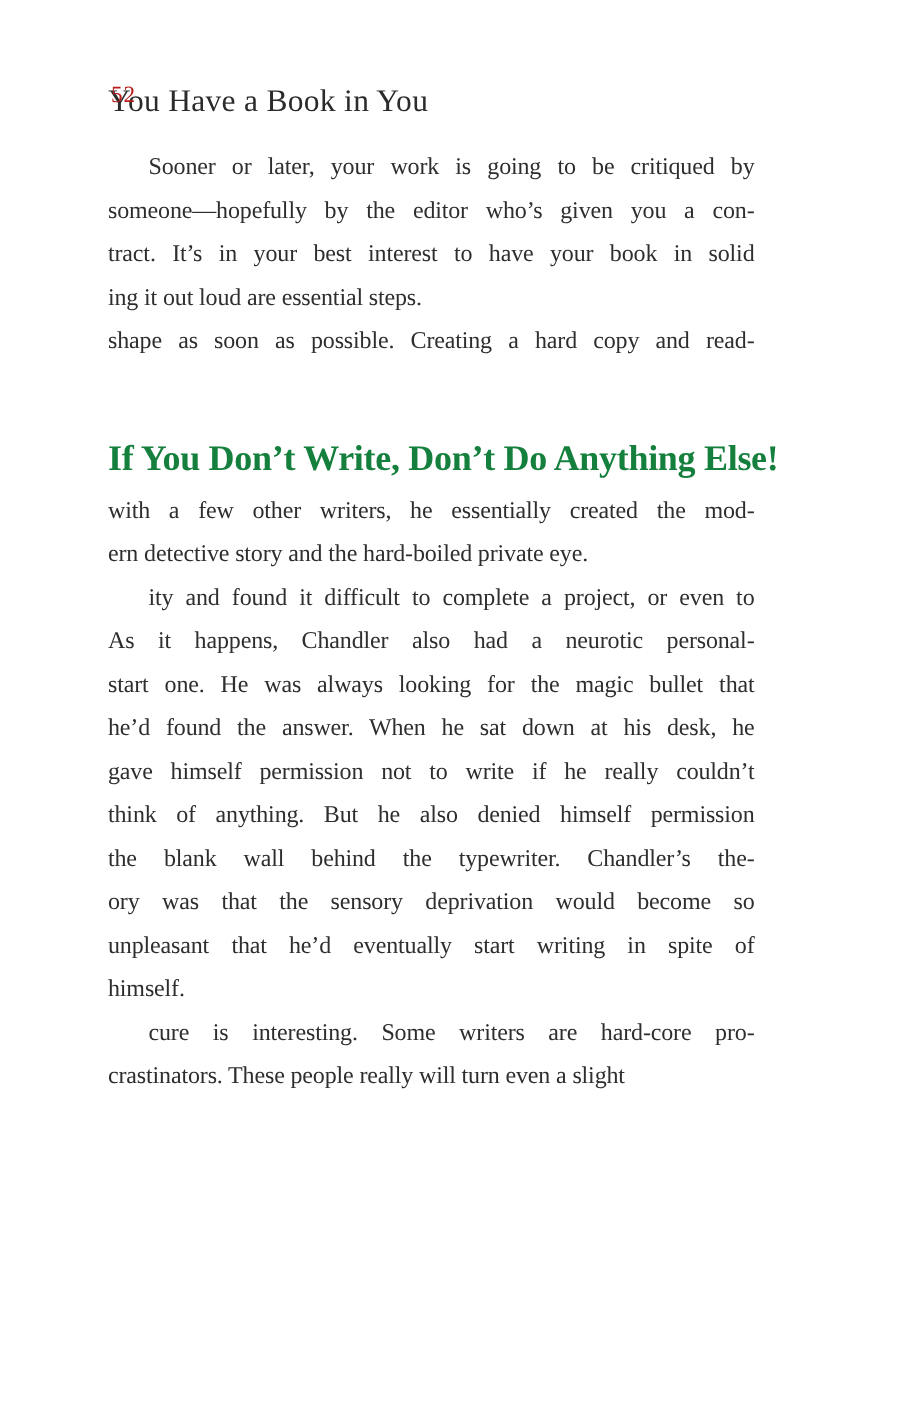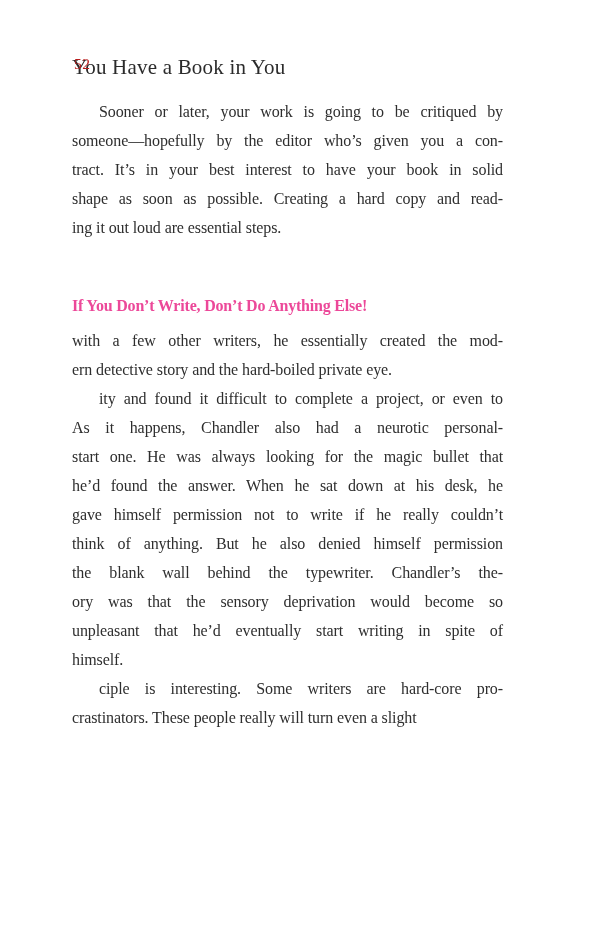--- a/index.html
+++ b/index.html
@@ -43,25 +43,25 @@
     top: 97px;
     left: 72px;
     width: 431px;
     font-size: 16px;
     line-height: 29px;
     letter-spacing: -0.1px;
     color: #2e2e2e;
   }
   .section-heading {
     font-weight: 700;
-    font-size: 16px;
+    font-size: 24px;
     line-height: 26px;
     margin: 51px 0 7px 0;
     letter-spacing: -0.2px;
-    color: #ec4899;
+    color: #15803d;
     white-space: nowrap;
   }
   .para {
     margin: 0;
   }
   .line {
     text-align: justify;
     text-align-last: justify;
     white-space: normal;
   }
@@ -78,38 +78,38 @@
 <div class="page">
   <div class="running-head">
     <span class="page-num">52</span>
     <span class="head-title">You Have a Book in You</span>
   </div>
   <div class="body-text" id="body-text">
       <div class="para indented">
         <div class="line">Sooner or later, your work is going to be critiqued by</div>
         <div class="line">someone—hopefully by the editor who’s given you a con-</div>
         <div class="line">tract. It’s in your best interest to have your book in solid</div>
+        <div class="line last-line">ing it out loud are essential steps.</div>
         <div class="line">shape as soon as possible. Creating a hard copy and read-</div>
-        <div class="line last-line">ing it out loud are essential steps.</div>
       </div>
       <div class="section-heading">If You Don’t Write, Don’t Do Anything Else!</div>
       <div class="para">
         <div class="line">with a few other writers, he essentially created the mod-</div>
         <div class="line last-line">ern detective story and the hard-boiled private eye.</div>
       </div>
       <div class="para indented">
         <div class="line">ity and found it difficult to complete a project, or even to</div>
         <div class="line">As it happens, Chandler also had a neurotic personal-</div>
         <div class="line">start one. He was always looking for the magic bullet that</div>
         <div class="line">he’d found the answer. When he sat down at his desk, he</div>
         <div class="line">gave himself permission not to write if he really couldn’t</div>
         <div class="line">think of anything. But he also denied himself permission</div>
         <div class="line">the blank wall behind the typewriter. Chandler’s the-</div>
         <div class="line">ory was that the sensory deprivation would become so</div>
         <div class="line">unpleasant that he’d eventually start writing in spite of</div>
         <div class="line last-line">himself.</div>
       </div>
       <div class="para indented">
-        <div class="line">ciple is interesting. Some writers are hard-core pro-</div>
+        <div class="line">cure is interesting. Some writers are hard-core pro-</div>
         <div class="line last-line">crastinators. These people really will turn even a slight</div>
       </div>
     </div>
 </div>
 
 </body></html>

